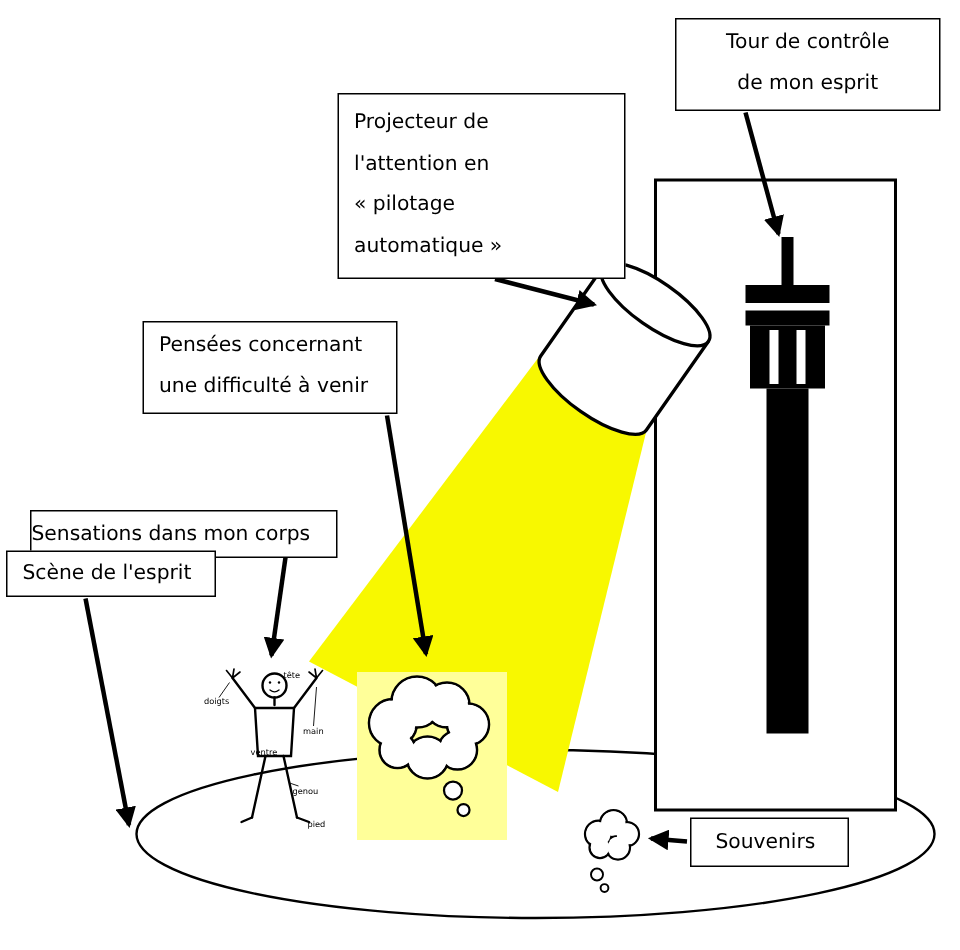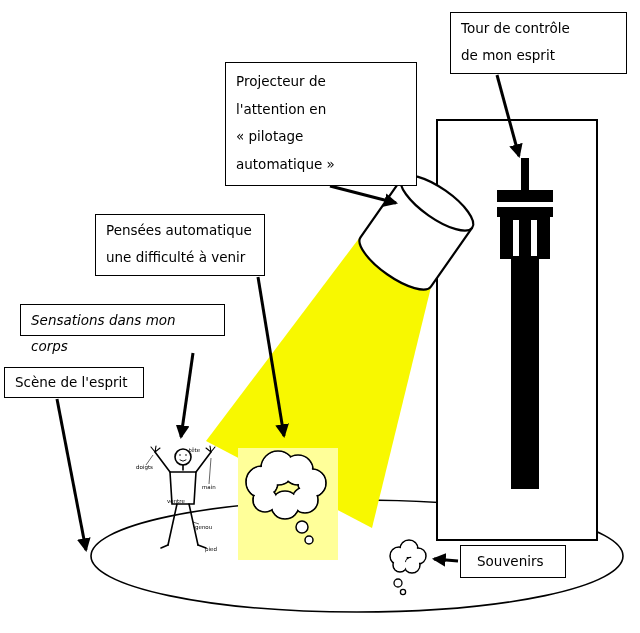--- a/index.html
+++ b/index.html
@@ -6,24 +6,24 @@
   .stage {
     position:relative; width:640px; height:633px; background:#ffffff;
     font-family:"DejaVu Sans", sans-serif; overflow:hidden;
   }
   .stage > svg { position:absolute; left:0; top:0; }
   .label-box {
     position:absolute; box-sizing:border-box;
     background:#ffffff; border:1.6px solid #000;
     color:#000; font-size:13.5px; white-space:pre-line;
   }
-  #box-tower      { left:450px; top:12px;  width:177px; height:62px;  line-height:27px;  padding:2px 10px; }
+  #box-tower      { left:450px; top:12px;  width:177px; height:62px;  line-height:27px;  padding:2px 10px;text-align:center; }
   #box-projector  { left:225px; top:62px;  width:192px; height:124px; line-height:27.5px; padding:5px 10px; }
   #box-thoughts   { left:95px;  top:214px; width:170px; height:62px;  line-height:27px;  padding:2px 10px; }
-  #box-sensations { left:20px;  top:304px; width:205px; height:32px;  line-height:26px;  padding:2px 10px;font-style:italic; }
+  #box-sensations { left:20px;  top:340px; width:205px; height:32px;  line-height:26px;  padding:2px 0; }
   #box-scene      { left:4px;   top:367px; width:140px; height:31px;  line-height:25px;  padding:2px 10px; }
   #box-souvenirs  { left:460px; top:545px; width:106px; height:33px;  line-height:27px;  padding:2px 10px 2px 16px; }
   text { font-family:"DejaVu Sans", sans-serif; fill:#000; }
 </style>
 </head>
 <body>
 
 <div class="stage">
 
   <svg width="640" height="633" viewBox="0 0 640 633">
@@ -138,19 +138,19 @@
       <line x1="458" y1="561" x2="434" y2="559" marker-end="url(#arrow)"></line>
     </g>
   </svg>
 
   <div class="label-box" id="box-tower">Tour de contrôle
 de mon esprit</div>
   <div class="label-box" id="box-projector">Projecteur de
 l'attention en
 « pilotage
 automatique »</div>
-  <div class="label-box" id="box-thoughts">Pensées automatique
+  <div class="label-box" id="box-thoughts">Pensées concernant
 une difficulté à venir</div>
   <div class="label-box" id="box-sensations">Sensations dans mon corps</div>
   <div class="label-box" id="box-scene">Scène de l'esprit</div>
   <div class="label-box" id="box-souvenirs">Souvenirs</div>
 
 </div>
 
 </body></html>

